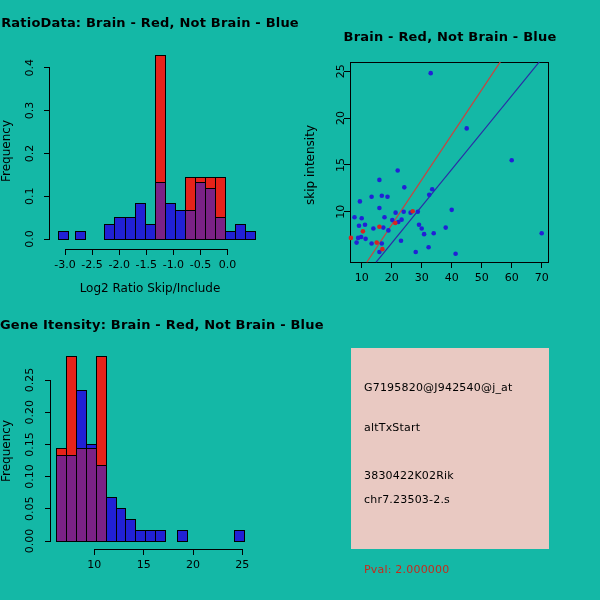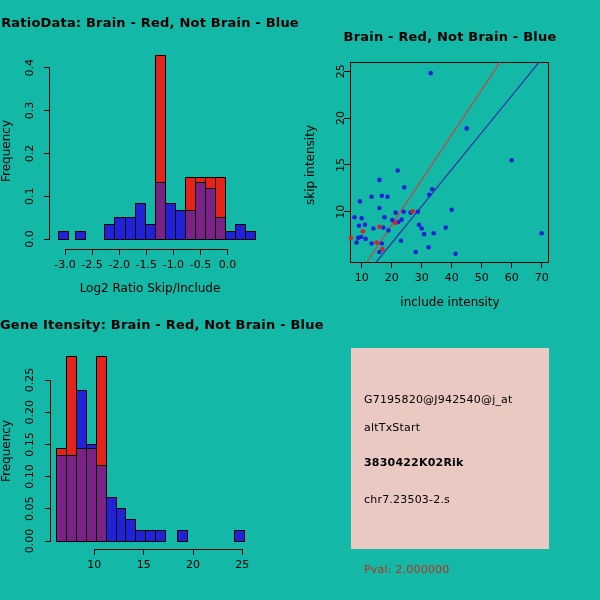--- a/index.html
+++ b/index.html
@@ -11,21 +11,21 @@
   .title{position:absolute;top:15px;left:0;width:100%;text-align:center;
          font-weight:bold;font-size:13px;letter-spacing:0.2px;white-space:nowrap;}
   #p3 .title{top:17px;}
   .xlab{position:absolute;top:281px;left:0;width:100%;text-align:center;font-size:12px;}
   .ylab{position:absolute;left:-64px;top:144px;width:140px;text-align:center;font-size:12px;
         transform:rotate(-90deg);}
   #p2 .ylab{left:-60px;}
   svg text{font-family:"DejaVu Sans","Liberation Sans",sans-serif;fill:#000;}
   .infobox{position:absolute;left:51px;top:48px;width:198px;height:201px;}
   .iline{position:absolute;left:13px;font-size:11px;letter-spacing:0.2px;white-space:nowrap;}
-  .il1{top:45px;} .il2{top:73px;} .il3{top:108px;font-weight:bold;} .il4{top:145px;} .il5{top:175px;margin-top:40px;}
+  .il1{top:33px;} .il2{top:73px;} .il3{top:121px;} .il4{top:145px;} .il5{top:175px;margin-top:40px;}
 </style>
 </head>
 <body>
 
 <div id="screen">
 
   <div class="panel" id="p1">
     <div class="title">RatioData: Brain - Red, Not Brain - Blue</div>
     <div class="ylab">Frequency</div>
     <div class="xlab">Log2 Ratio Skip/Include</div>
@@ -85,21 +85,20 @@
           <text x="33" y="153.39999999999998" font-size="11" text-anchor="middle" transform="rotate(-90 33 153.39999999999998)">0.2</text>
           <text x="33" y="110.6" font-size="11" text-anchor="middle" transform="rotate(-90 33 110.6)">0.3</text>
           <text x="33" y="67.79999999999998" font-size="11" text-anchor="middle" transform="rotate(-90 33 67.79999999999998)">0.4</text>
         </g>
       </svg>
   </div>
 
   <div class="panel" id="p2">
     <div class="title">Brain - Red, Not Brain - Blue</div>
     <div class="ylab">skip intensity</div>
-    <div class="xlab">include intensity</div>
     <svg class="chart-svg" viewBox="0 0 300 300">
         <g>
           <rect x="50" y="48.3" width="198.3" height="200" fill="none" stroke="#000" stroke-width="1" shape-rendering="crispEdges"></rect>
           <g stroke="#000" stroke-width="1" shape-rendering="crispEdges">
             <line x1="61.7" y1="248.3" x2="241.7" y2="248.3"></line>
             <line x1="61.7" y1="248.3" x2="61.7" y2="253.8"></line>
             <line x1="91.7" y1="248.3" x2="91.7" y2="253.8"></line>
             <line x1="121.7" y1="248.3" x2="121.7" y2="253.8"></line>
             <line x1="151.7" y1="248.3" x2="151.7" y2="253.8"></line>
             <line x1="181.7" y1="248.3" x2="181.7" y2="253.8"></line>

